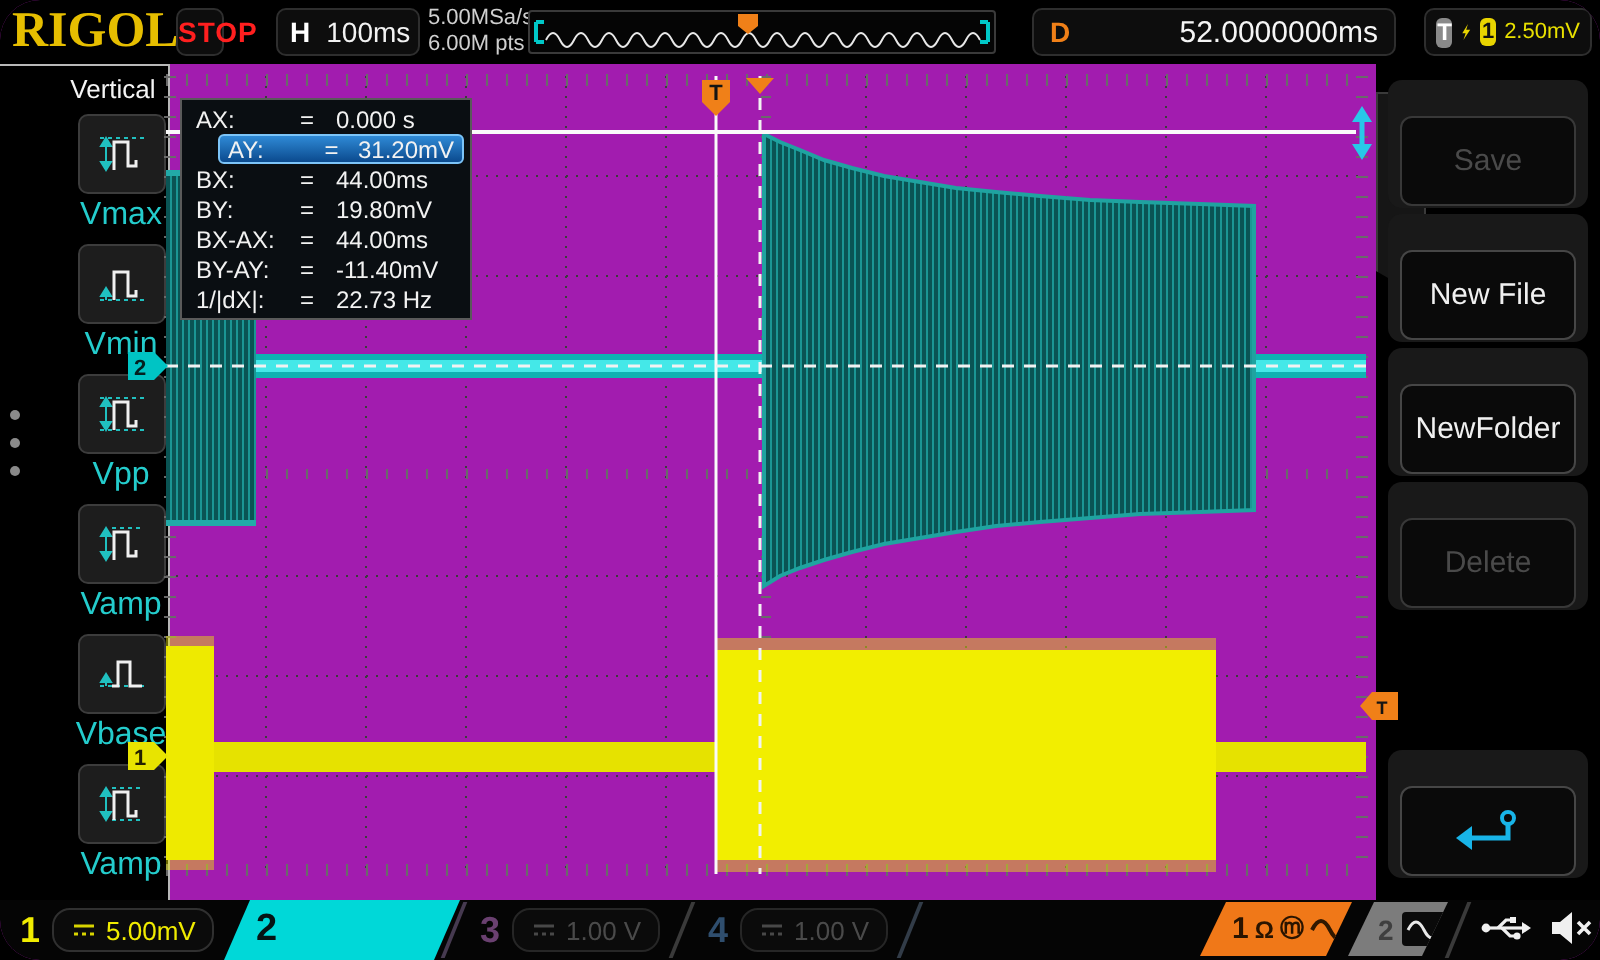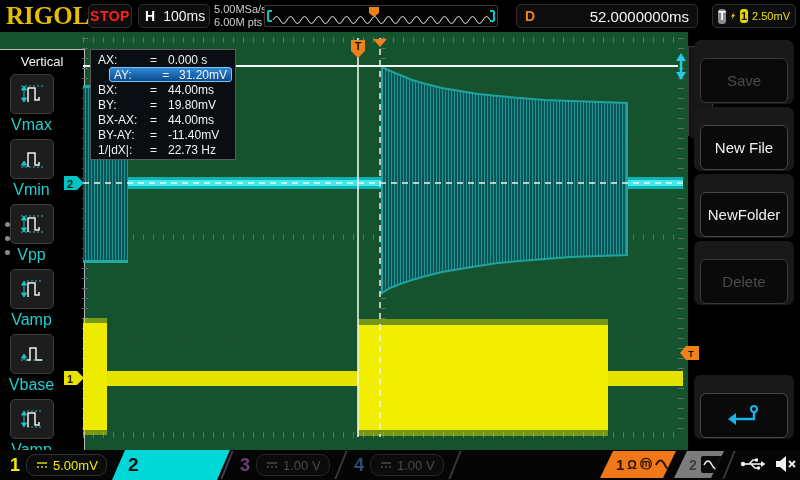--- a/index.html
+++ b/index.html
@@ -1,48 +1,49 @@
 <!DOCTYPE html>
 <html><head>
 <meta charset="utf-8">
 <style>
   * { margin:0; padding:0; box-sizing:border-box; }
   html,body { background:#000; }
   .screen {
-    position:relative; width:800px; height:480px; background:#14532d;
+    position:relative; width:800px; height:480px; background:#a21caf;
     font-family:"Liberation Sans","DejaVu Sans",sans-serif; overflow:hidden;
     color:#e8e8e8;
+    border-radius:20px;
   }
   
   .topbar { position:absolute; left:0; top:0; width:800px; height:32px; background:#000; }
   .logo { position:absolute; left:6px; top:2px; font-family:"Liberation Serif","DejaVu Serif",serif;
           font-weight:bold; font-size:25px; color:#e6be00; letter-spacing:0px; }
   .badge { position:absolute; top:4px; height:24px; background:#0d0d0d; border:1px solid #2e2e2e;
            border-radius:5px; display:flex; align-items:center; }
-  .stop-badge { left:88px; width:44px; justify-content:center; }
+  .stop-badge { left:88px; width:24px; }
   .stop-badge span { color:#ff1f1f; font-weight:bold; font-size:14px; letter-spacing:0.5px; }
   .h-badge { left:138px; width:72px; padding:0 6px; gap:8px; }
   .h-badge .hletter { color:#fff; font-weight:bold; font-size:14px; }
   .h-badge .hval { color:#f2f2f2; font-size:14px;text-align:right; }
   .srate { position:absolute; left:214px; top:3px; font-size:11px; line-height:13px; color:#cfcfcf; }
   .thumb { position:absolute; left:264px; top:5px; width:234px; height:22px; background:#050505;
            border:1px solid #3a3a3a; border-radius:2px; }
   .thumb svg { position:absolute; left:0; top:0; }
   .d-badge { left:516px; width:182px; padding:0 8px; gap:10px; }
   .d-badge .dletter { color:#f08018; font-weight:bold; font-size:14px; }
   .d-badge .dval { color:#f5f5f5; font-size:15px; flex:1; text-align:right; }
   .t-badge { left:712px; width:84px; padding:0 5px; gap:4px; }
   .t-badge .tletter { background:#8a8a8a; color:#fff; font-weight:bold; font-size:12px;
                       width:15px; height:15px; border-radius:3px; text-align:center; line-height:15px; }
   .t-badge .tsrc { background:#e8d400; color:#111; font-weight:bold; font-size:11px;
                    width:14px; height:14px; border-radius:3px; text-align:center; line-height:14px; }
   .t-badge .tlev { color:#e8e000; font-size:11px; }
   
-  .left-menu { position:absolute; left:0; top:49px; width:85px; height:418px; background:#000;
-               border-right:1px solid #b8b8b8; border-top:1px solid #b8b8b8; }
+  .left-menu { position:absolute; left:0; top:32px; width:85px; height:418px; background:#000;
+               border-right:1px solid #b8b8b8; border-top:1px solid #b8b8b8;padding-left:29px; }
   .left-menu .title { color:#f5f5f5; font-size:13px; text-align:center; padding-top:4px; height:24px; }
   .lm-item { width:63px; height:65px; display:flex; flex-direction:column; align-items:center; }
   .lm-icon { width:44px; height:40px; background:#1d1d1d; border:1px solid #3c3c3c; border-radius:5px;
              display:flex; align-items:center; justify-content:center; }
   .lm-label { color:#24cccc; font-size:16px; margin-top:2px; }
   .scroll-dots { position:absolute; left:5px; top:172px; display:flex; flex-direction:column; gap:9px; }
   .scroll-dots i { width:5px; height:5px; border-radius:50%; background:#8a8a8a; }
   
   .display-svg { position:absolute; left:63px; top:32px; z-index:3; pointer-events:none; }
   .cursor-panel { position:absolute; left:90px; top:49px; width:146px; z-index:5;

